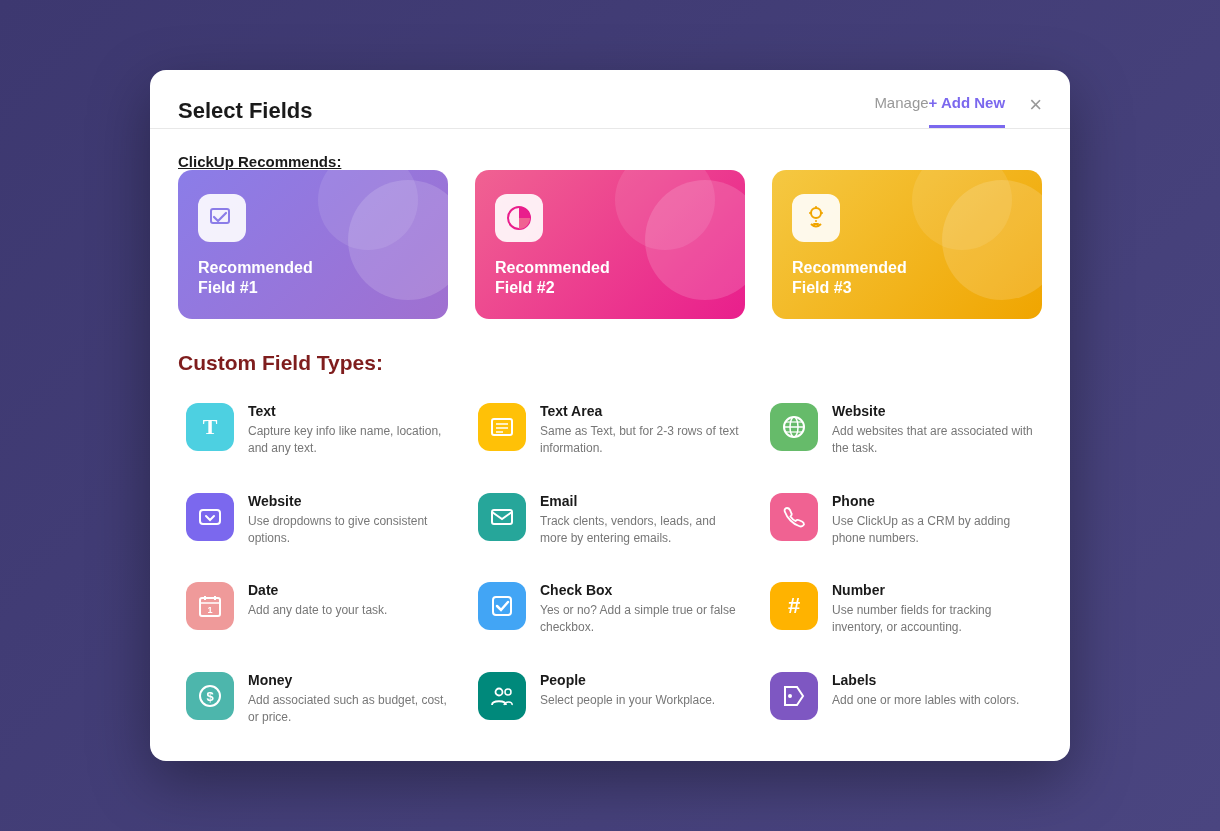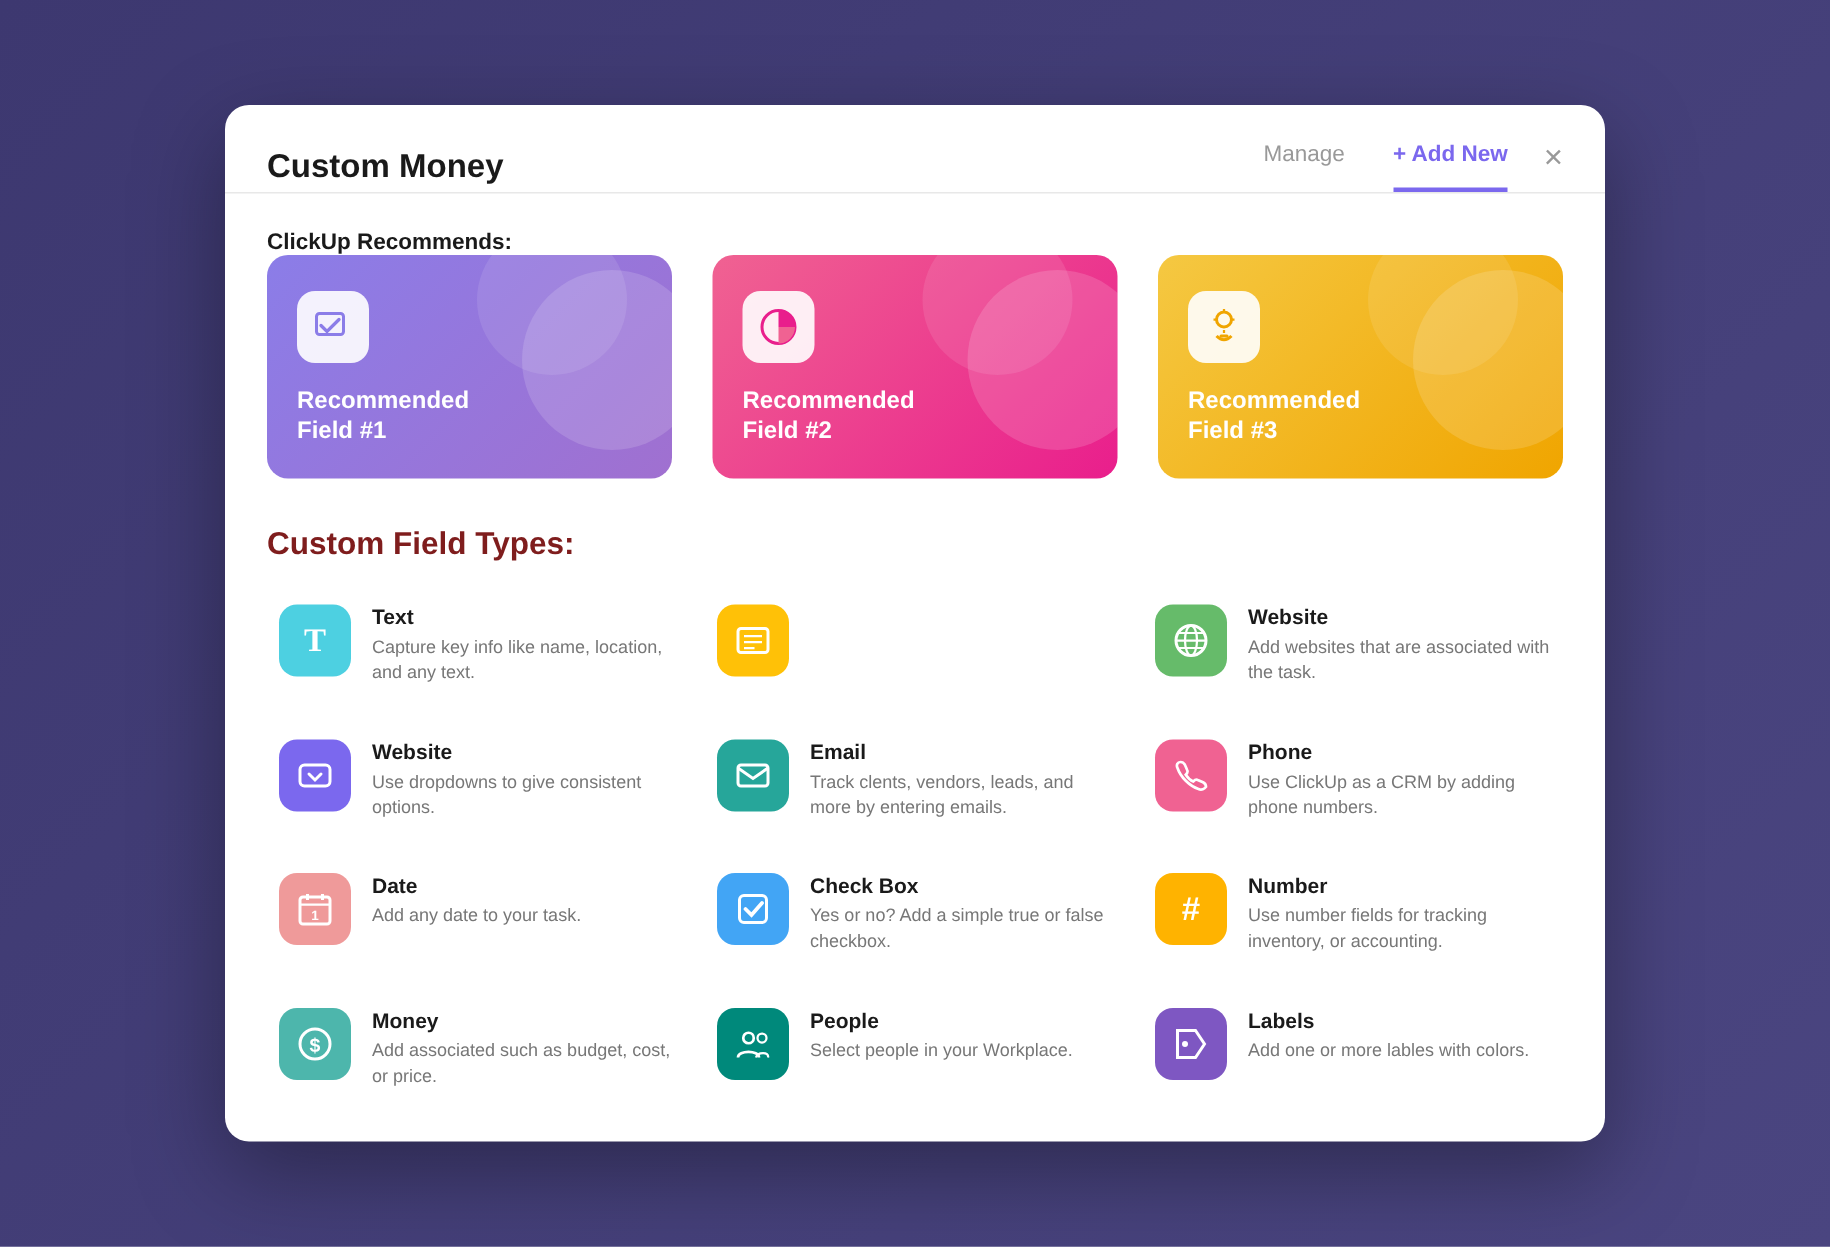--- a/index.html
+++ b/index.html
@@ -44,21 +44,20 @@
       position: relative;
     }
     .modal-title {
       font-size: 22px;
       font-weight: 700;
       color: #1a1a1a;
       margin-right: auto;
     }
     .tabs {
       display: flex;
-      gap: 32px;
       align-items: flex-end;
       padding-bottom: 0;
     }
     .tab {
       font-size: 15px;
       padding-bottom: 14px;
       cursor: pointer;
       border-bottom: 3px solid transparent;
       color: #999;
       font-weight: 500;
@@ -79,20 +78,21 @@
       line-height: 1;
     }
     .modal-body {
       padding: 24px 28px 28px 28px;
     }
     .section-title {
       font-size: 15px;
       font-weight: 700;
       color: #1a1a1a;
       margin-bottom: 0;
+      text-decoration: underline;
     }
     .recommended-grid {
       display: grid;
       grid-template-columns: repeat(3, 1fr);
       gap: 27px;
       margin-bottom: 32px;
     }
     .rec-card {
       border-radius: 14px;
       padding: 24px 20px 20px 20px;
@@ -203,21 +203,21 @@
       line-height: 1.4;
     }
   </style>
 </head>
 <body>
 
 <div class="backdrop"></div>
 <div class="modal-overlay">
   <div class="modal">
     <div class="modal-header">
-      <span class="modal-title">Custom Money</span>
+      <span class="modal-title">Select Fields</span>
       <div class="tabs">
         <div class="tab">Manage</div>
         <div class="tab active">+ Add New</div>
       </div>
       <button class="close-btn">×</button>
     </div>
 
     <div class="modal-body">
       <div class="section-title">ClickUp Recommends:</div>
 
@@ -273,20 +273,24 @@
 
         <div class="field-item">
           <div class="field-icon fi-yellow">
             <svg width="26" height="26" viewBox="0 0 26 26" fill="none">
               <rect x="3" y="5" width="20" height="16" rx="2" stroke="white" stroke-width="2"></rect>
               <line x1="7" y1="10" x2="19" y2="10" stroke="white" stroke-width="1.5"></line>
               <line x1="7" y1="14" x2="19" y2="14" stroke="white" stroke-width="1.5"></line>
               <line x1="7" y1="18" x2="14" y2="18" stroke="white" stroke-width="1.5"></line>
             </svg>
           </div>
+          <div class="field-info">
+            <div class="field-name">Text Area</div>
+            <div class="field-desc">Same as Text, but for 2-3 rows of text information.</div>
+          </div>
         </div>
 
         <div class="field-item">
           <div class="field-icon fi-green">
             <svg width="26" height="26" viewBox="0 0 26 26" fill="none">
               <circle cx="13" cy="13" r="10" stroke="white" stroke-width="2"></circle>
               <ellipse cx="13" cy="13" rx="4" ry="10" stroke="white" stroke-width="1.5"></ellipse>
               <line x1="3" y1="13" x2="23" y2="13" stroke="white" stroke-width="1.5"></line>
               <line x1="5" y1="8" x2="21" y2="8" stroke="white" stroke-width="1.2"></line>
               <line x1="5" y1="18" x2="21" y2="18" stroke="white" stroke-width="1.2"></line>

